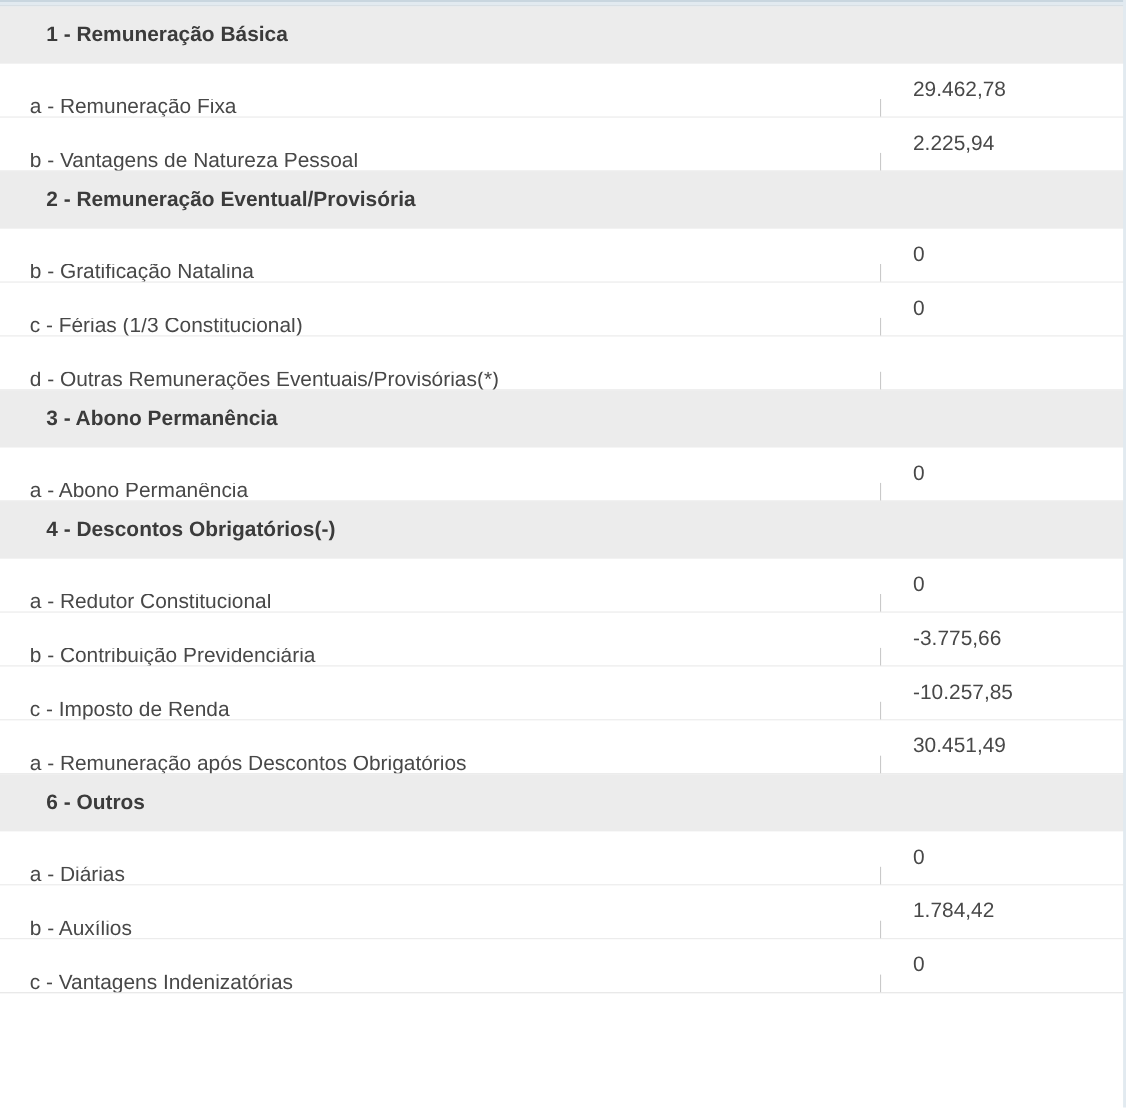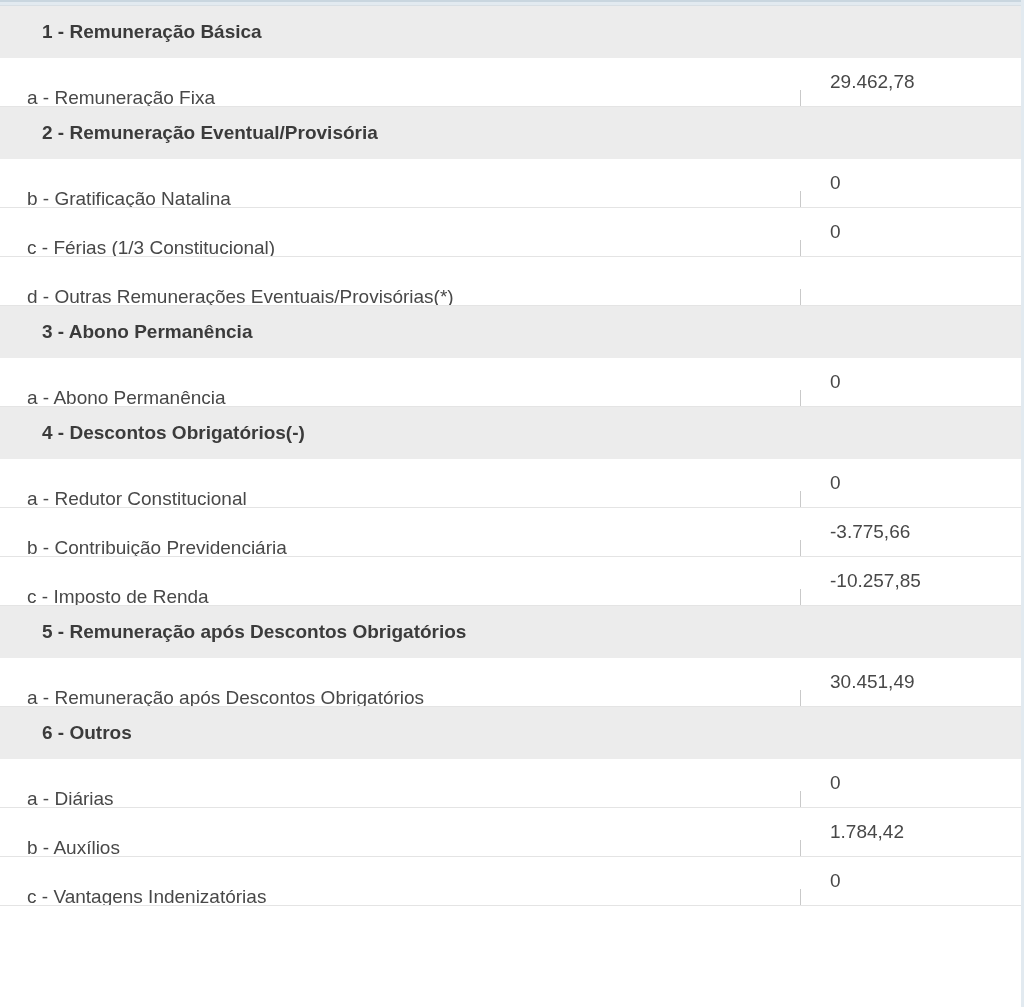--- a/index.html
+++ b/index.html
@@ -83,20 +83,24 @@
 <div class="right-strip"></div>
 
 <div class="remu-table">
     <div class="section-header">
     <span>1 - Remuneração Básica</span>
   </div>
     <div class="data-row">
     <div class="cell-label">a - Remuneração Fixa</div>
     <div class="cell-value">29.462,78</div>
   </div>
+    <div class="data-row">
+    <div class="cell-label">b - Vantagens de Natureza Pessoal</div>
+    <div class="cell-value">2.225,94</div>
+  </div>
     <div class="section-header">
     <span>2 - Remuneração Eventual/Provisória</span>
   </div>
     <div class="data-row">
     <div class="cell-label">b - Gratificação Natalina</div>
     <div class="cell-value">0</div>
   </div>
     <div class="data-row">
     <div class="cell-label">c - Férias (1/3 Constitucional)</div>
     <div class="cell-value">0</div>
@@ -119,23 +123,20 @@
     <div class="cell-value">0</div>
   </div>
     <div class="data-row">
     <div class="cell-label">b - Contribuição Previdenciária</div>
     <div class="cell-value">-3.775,66</div>
   </div>
     <div class="data-row">
     <div class="cell-label">c - Imposto de Renda</div>
     <div class="cell-value">-10.257,85</div>
   </div>
-    <div class="section-header">
-    <span>5 - Remuneração após Descontos Obrigatórios</span>
-  </div>
     <div class="data-row">
     <div class="cell-label">a - Remuneração após Descontos Obrigatórios</div>
     <div class="cell-value">30.451,49</div>
   </div>
     <div class="section-header">
     <span>6 - Outros</span>
   </div>
     <div class="data-row">
     <div class="cell-label">a - Diárias</div>
     <div class="cell-value">0</div>

